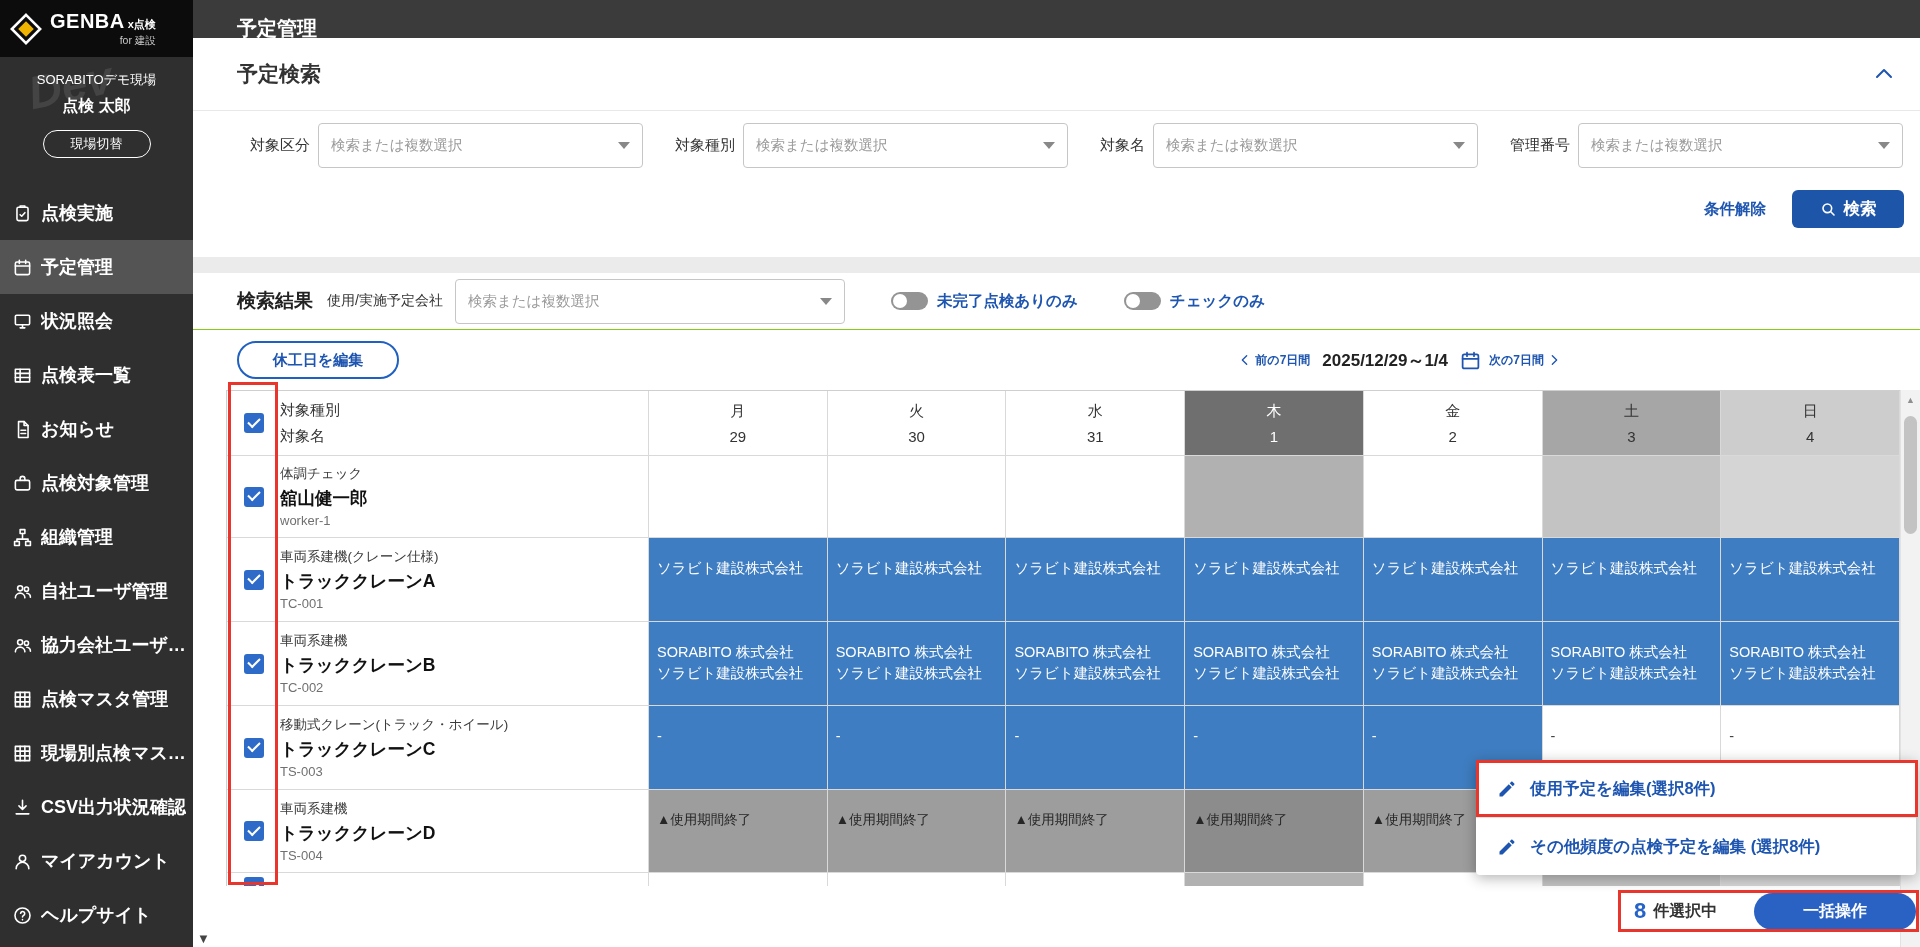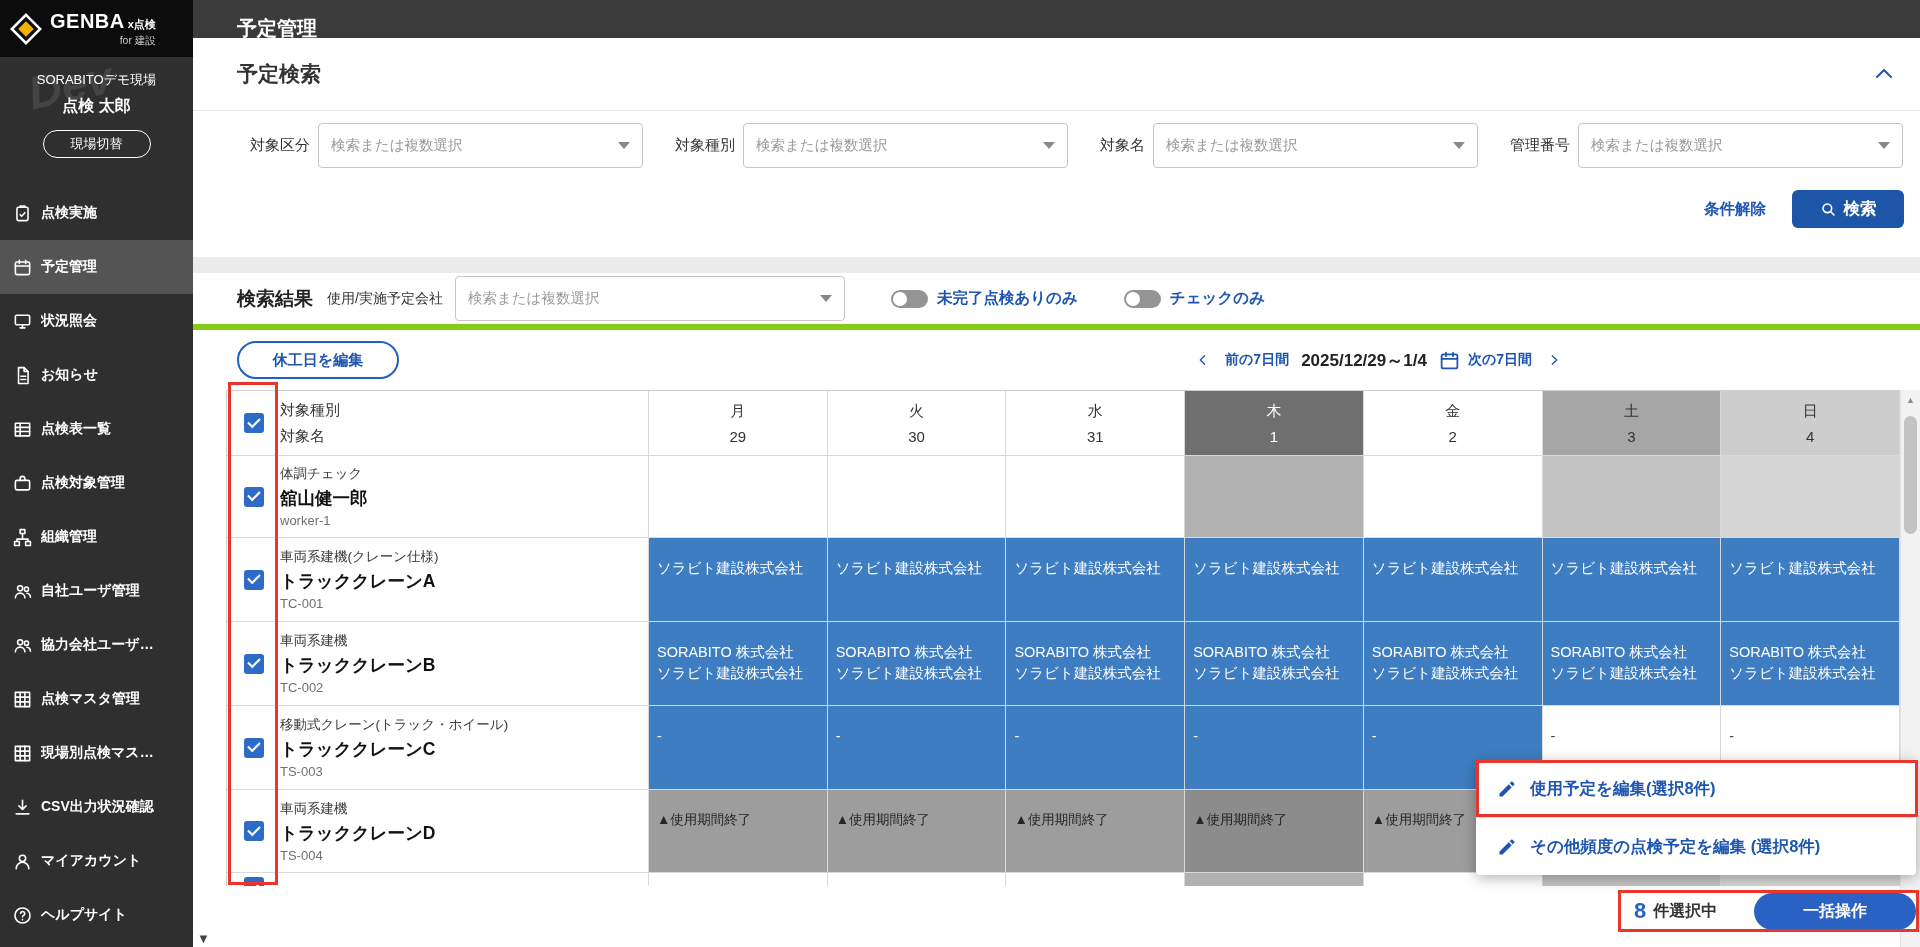--- a/index.html
+++ b/index.html
@@ -16,21 +16,21 @@
   .logo-mark{width:34px;height:34px;flex:none;}
   .logo-line1{display:flex;align-items:baseline;gap:3px;}
   .logo-brand{font-size:20px;font-weight:bold;letter-spacing:.5px;}
   .logo-sub{font-size:11px;font-weight:bold;}
   .logo-tagline{font-size:10.5px;color:#c9c9c9;text-align:right;margin-top:1px;}
   .watermark{position:absolute;left:28px;top:58px;font-size:46px;font-weight:bold;font-style:italic;color:rgba(255,255,255,0.10);transform:rotate(-12deg);pointer-events:none;}
   .site-name{margin-top:14px;text-align:center;font-size:13px;}
   .user-name{margin-top:7px;text-align:center;font-size:16px;font-weight:bold;}
   .switch-btn{display:block;margin:13px auto 0;width:108px;height:28px;border:1px solid #fff;border-radius:14px;background:transparent;color:#fff;font-size:13px;font-family:inherit;cursor:pointer;}
   .nav{margin-top:28px;}
-  .nav-item{height:54px;display:flex;align-items:center;padding-left:13px;gap:9px;font-size:14px;font-weight:bold;cursor:pointer;}
+  .nav-item{height:54px;display:flex;align-items:center;padding-left:13px;gap:9px;font-size:18px;font-weight:bold;cursor:pointer;}
   .nav-item.active{background:#545454;}
   .nav-icon{width:19px;height:19px;flex:none;color:#fff;}
   .nav-icon svg{width:19px;height:19px;}
   .nav-label{white-space:nowrap;overflow:hidden;}
 
   
   .topbar{position:absolute;left:193px;top:0;width:1727px;height:56px;background:#3b3b3b;color:#fff;display:flex;align-items:center;padding-left:44px;box-sizing:border-box;font-size:20px;font-weight:bold;}
 
   
   .search-section{position:absolute;left:193px;top:38px;width:1727px;height:201px;background:#fff;box-sizing:border-box;}
@@ -45,35 +45,35 @@
   .placeholder{color:#9a9a9a;font-size:14.5px;white-space:nowrap;}
   .caret{width:0;height:0;border-left:6px solid transparent;border-right:6px solid transparent;border-top:7px solid #888;}
   .search-actions{display:flex;align-items:center;justify-content:flex-end;margin-top:22px;padding-right:16px;gap:26px;}
   .clear-link{color:#1d55b0;font-weight:bold;font-size:15.5px;cursor:pointer;}
   .search-btn{width:112px;height:38px;background:#1d55a8;border:none;border-radius:6px;color:#fff;font-weight:bold;font-size:16.5px;font-family:inherit;display:flex;align-items:center;justify-content:center;gap:8px;cursor:pointer;}
   .search-btn svg{width:16px;height:16px;}
 
   .divider-band{position:absolute;left:193px;top:257px;width:1727px;height:16px;background:#ebebeb;}
 
   
-  .results-row{position:absolute;left:193px;top:273px;width:1727px;height:57px;background:#fff;display:flex;align-items:center;border-bottom:6px solid #84cc16;box-sizing:border-box;}
+  .results-row{position:absolute;left:193px;top:273px;width:1727px;height:57px;background:#fff;display:flex;align-items:center;border-bottom:1px solid #84cc16;box-sizing:border-box;}
   .results-title{margin-left:44px;font-size:19px;font-weight:bold;color:#222;}
   .company-label{margin-left:14px;font-size:14px;color:#333;white-space:nowrap;}
   .company-select{width:390px;margin-left:12px;}
   .toggle-group{display:flex;align-items:center;}
   .toggle-wrap{display:flex;align-items:center;margin-left:46px;}
   .toggle{width:37px;height:18px;border-radius:9px;background:#949494;position:relative;flex:none;cursor:pointer;}
   .knob{position:absolute;left:2px;top:2px;width:14px;height:14px;border-radius:50%;background:#fff;}
   .toggle-label{margin-left:9px;color:#1d55b0;font-weight:bold;font-size:15.5px;white-space:nowrap;}
 
   
   .toolbar-row{position:absolute;left:193px;top:330px;width:1395px;height:60px;background:#fff;display:flex;align-items:center;box-sizing:border-box;}
   .holiday-btn{margin-left:44px;width:162px;height:38px;border:2px solid #2060c0;border-radius:19px;background:#fff;color:#1d55b0;font-weight:bold;font-size:15px;font-family:inherit;cursor:pointer;}
   .date-nav{margin-left:auto;padding-right:26px;display:flex;align-items:center;gap:8px;}
-  .nav-prev,.nav-next{display:flex;align-items:center;gap:14px;color:#1d55b0;font-weight:bold;font-size:14px;cursor:pointer;white-space:nowrap;}
+  .nav-prev,.nav-next{display:flex;align-items:center;gap:2px;color:#1d55b0;font-weight:bold;font-size:12px;cursor:pointer;white-space:nowrap;}
   .chev{width:16px;height:16px;stroke-width:2.6;color:#1d55b0;}
   .date-range{font-size:17px;font-weight:bold;color:#222;margin:0 4px;white-space:nowrap;}
   .cal-icon{width:21px;height:21px;color:#1d55b0;cursor:pointer;}
 
   
   .schedule-table{position:absolute;left:226px;top:390px;width:1674px;height:496px;overflow:hidden;border-top:1px solid #cfcfcf;border-left:1px solid #cfcfcf;box-sizing:border-box;z-index:1;}
   .grid{display:grid;grid-template-columns:422px repeat(7,1fr);grid-template-rows:65px 82px 84px 84px 84px 83px 70px;width:100%;}
   .gcell{border-right:1px solid #d9d9d9;border-bottom:1px solid #d9d9d9;box-sizing:border-box;overflow:hidden;}
   .head-first{display:flex;align-items:center;background:#fff;}
   .cbx-col{width:53px;display:flex;justify-content:center;flex:none;}
@@ -276,32 +276,32 @@
         <span class="nav-icon">
           <svg>
             <use href="#monitor-icon"></use>
           </svg>
         </span>
         <span class="nav-label">状況照会</span>
       </div>
       <div class="nav-item">
         <span class="nav-icon">
           <svg>
+            <use href="#list-icon"></use>
+          </svg>
+        </span>
+        <span class="nav-label">点検表一覧</span>
+      </div>
+      <div class="nav-item">
+        <span class="nav-icon">
+          <svg>
             <use href="#document-icon"></use>
           </svg>
         </span>
         <span class="nav-label">お知らせ</span>
-      </div>
-      <div class="nav-item">
-        <span class="nav-icon">
-          <svg>
-            <use href="#list-icon"></use>
-          </svg>
-        </span>
-        <span class="nav-label">点検表一覧</span>
       </div>
       <div class="nav-item">
         <span class="nav-icon">
           <svg>
             <use href="#toolbox-icon"></use>
           </svg>
         </span>
         <span class="nav-label">点検対象管理</span>
       </div>
       <div class="nav-item">

